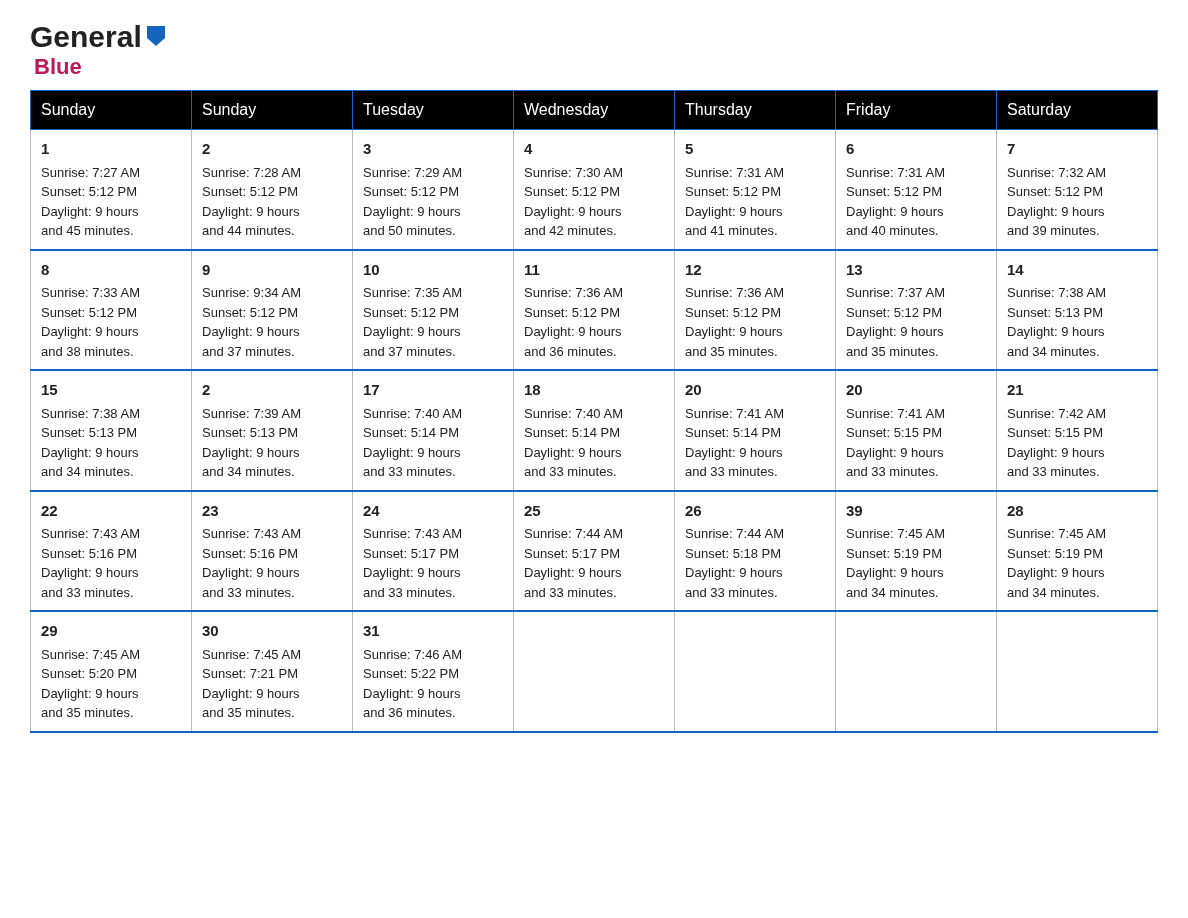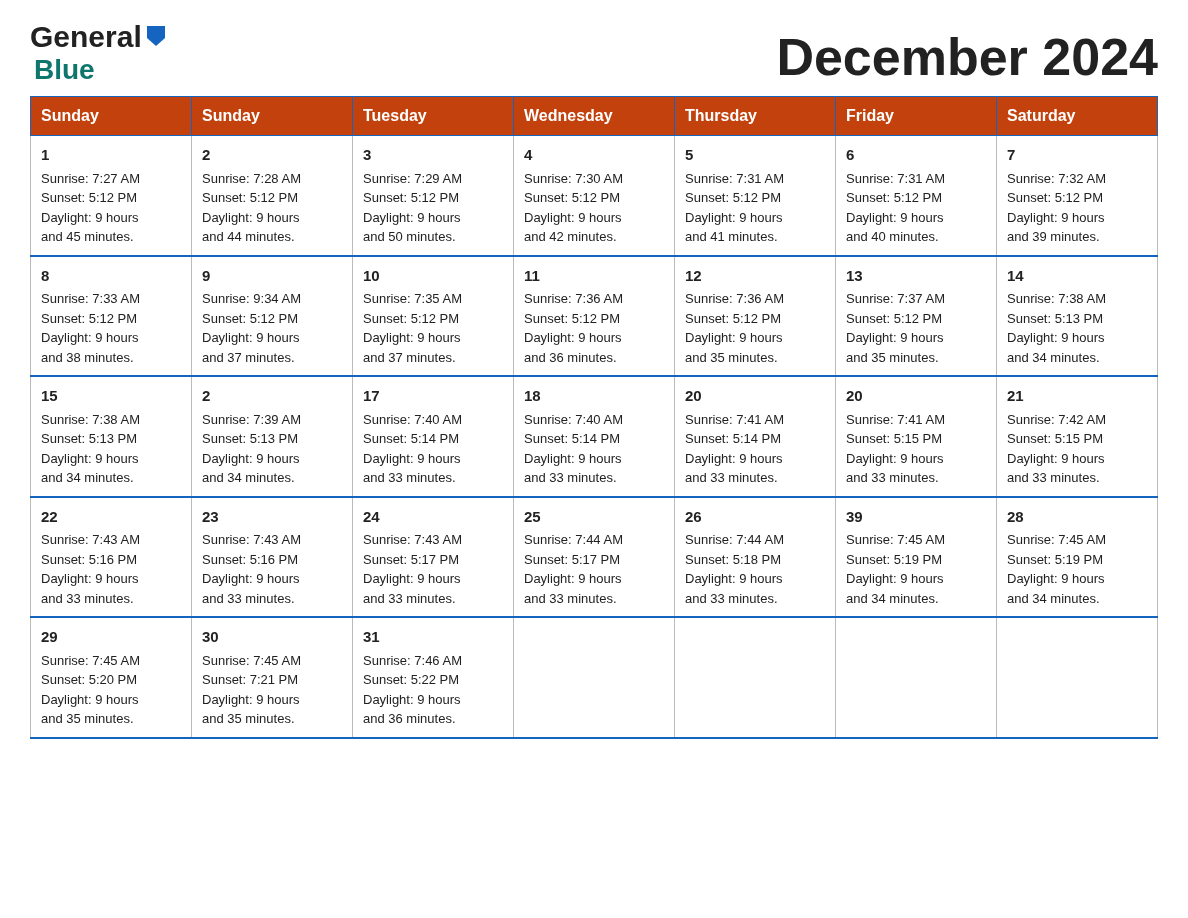--- a/index.html
+++ b/index.html
@@ -6,21 +6,21 @@
     body {
       font-family: Arial, sans-serif;
       background: #fff;
       color: #222;
       padding: 20px 30px;
       width: 1188px;
       min-height: 918px;
     }
     .header-row {
       display: flex;
-      align-items: flex-end;
+      align-items: flex-start;
       justify-content: space-between;
       margin-bottom: 10px;
       gap: 6px;
     }
     .title-block {
       text-align: right;
     }
     .title-block h1 {
       font-size: 52px;
       font-weight: bold;
@@ -31,24 +31,24 @@
       font-size: 22px;
       font-weight: normal;
       color: #444;
     }
     table {
       width: 100%;
       border-collapse: collapse;
       margin-top: 8px;
     }
     thead tr th {
-      background-color: #c2410c;
+      background-color: #000000;
       color: #fff;
       font-size: 16px;
-      font-weight: bold;
+      font-weight: normal;
       padding: 10px 10px;
       text-align: left;
       border: 1px solid #1565c0;
     }
     tbody tr td {
       vertical-align: top;
       padding: 8px 10px;
       border: 1px solid #bbb;
       font-size: 13px;
       line-height: 1.5;
@@ -83,44 +83,43 @@
     .logo-arrow {
       display: inline-block;
       margin-left: 3px;
       position: relative;
       top: 0px;
     }
     .logo-row2 {
       margin-left: 4px;
     }
     .logo-text-blue {
-      font-size: 28px;
+      font-size: 22px;
       font-weight: bold;
-      color: #0f766e;
+      color: #be185d;
     }
   </style>
 </head>
 <body>
 
 <div class="header-row">
   <div class="logo-wrapper">
     <div class="logo-row1">
       <span class="logo-text-general">General</span>
       <span class="logo-arrow">
         <svg width="22" height="22" viewBox="0 0 22 22">
           <polygon points="2,2 20,2 20,14 11,22 2,14" fill="#1565c0"></polygon>
         </svg>
       </span>
     </div>
     <div class="logo-row2">
       <span class="logo-text-blue">Blue</span>
     </div>
   </div>
   <div class="title-block">
-    <h1>December 2024</h1>
   </div>
 </div>
 
 <table>
   <thead>
     <tr>
     <th>Sunday</th>
         <th>Sunday</th>
         <th>Tuesday</th>
         <th>Wednesday</th>

